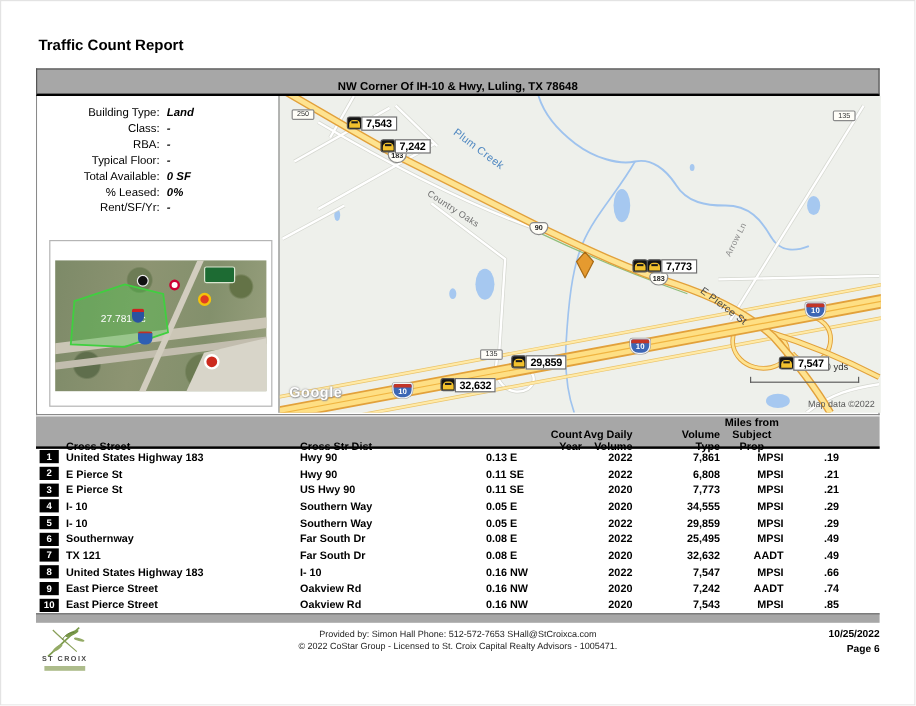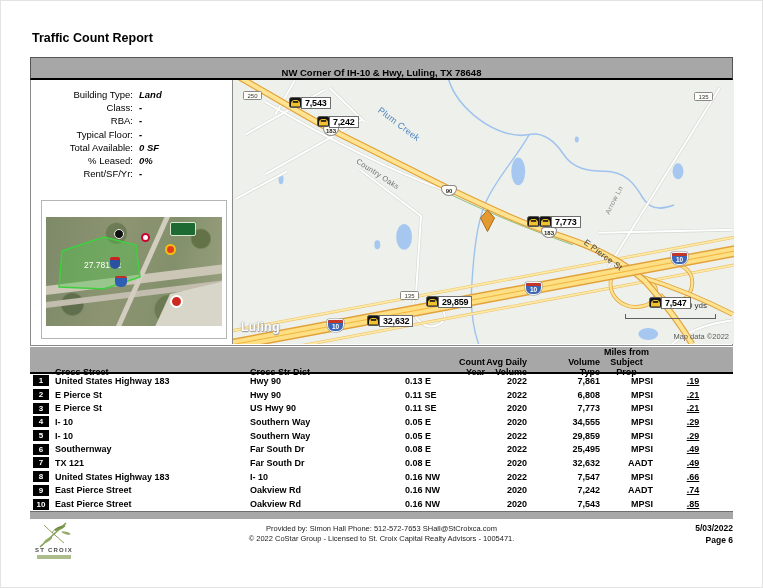--- a/index.html
+++ b/index.html
@@ -77,21 +77,21 @@
   .thead { position:absolute; left:30px; top:347px; width:703px; height:27px; background:#a7a7a7;
     border-bottom:2px solid #000; display:grid; grid-template-columns:25px 195px 155px 80px 42px 73px 53px 80px;
     align-items:end; font-size:9px; font-weight:bold; color:#000; line-height:1.12; white-space:pre-line; padding-bottom:2px; }
   .hl { text-align:left; } .hr { text-align:right; } .hc { text-align:center; }
   .trows { position:absolute; left:30px; top:374px; width:703px; }
   .trow { display:grid; grid-template-columns:25px 195px 155px 80px 42px 73px 53px 80px; height:13.7px; align-items:center;
     font-size:9px; font-weight:bold; color:#000; }
   .ncell { display:flex; align-items:center; }
   .badge { width:16px; height:11px; margin-left:3px; background:#000; color:#fff; font-size:8px; font-weight:bold;
     display:inline-flex; align-items:center; justify-content:center; }
-  .cl { text-align:left; } .cr { text-align:right; } .cc { text-align:center;text-decoration:underline; }
+  .cl { text-align:left; } .cr { text-align:right; } .cc { text-align:center; }
   .tbottom { position:absolute; left:30px; top:511px; width:703px; height:8px; background:#a7a7a7; border-top:1px solid #6e6e6e; }
 
   .footer-logo { position:absolute; left:30px; top:519px; width:48px; height:44px; }
   .flogo-text { position:absolute; left:0; top:28px; width:48px; text-align:center; font-size:6px; font-weight:bold;
     color:#4a4a4a; letter-spacing:1.2px; }
   .flogo-bar { position:absolute; left:7px; top:36px; width:34px; height:4px; background:#8aa05a; opacity:0.7; }
   .f-center { position:absolute; left:100px; right:100px; text-align:center; font-size:7.5px; color:#222; }
   .f-line1 { top:524px; } .f-line2 { top:534px; }
   .f-date { position:absolute; right:30px; top:523px; font-size:8.5px; font-weight:bold; text-align:right; }
   .f-page { position:absolute; right:30px; top:535px; font-size:8.5px; font-weight:bold; text-align:right; }
@@ -311,21 +311,21 @@
           <span class="slabel" style="left: 146px; top: 24px; transform: rotate(37deg); color: rgb(77, 134, 192); font-size: 9px;">Plum Creek</span>
           <span class="slabel" style="left: 124px; top: 76px; transform: rotate(33deg); color: rgb(111, 111, 111); font-size: 7.5px;">Country Oaks</span>
           <span class="slabel" style="left: 352px; top: 156px; transform: rotate(37deg); color: rgb(71, 71, 71); font-size: 8.5px;">E Pierce St</span>
           <span class="slabel" style="left: 374px; top: 130px; transform: rotate(-63deg); color: rgb(138, 138, 138); font-size: 7px;">Arrow Ln</span>
         </div>
 
       <svg class="subject" width="15" height="22" viewBox="0 0 15 22" style="left: 247px; top: 130px;">
         <polygon points="7.5,0 14.5,8 7.5,21.5 0.5,8" fill="#e59a2f" stroke="#a86a14" stroke-width="1"></polygon>
       </svg>
 
-      <div class="gwm">Luling</div>
+      <div class="gwm">Google</div>
       <div class="scale-label">550 yds</div>
       <div class="scalebar"></div>
       <div class="attrib">Map data ©2022</div>
     </div>
   </div>
 
   <div class="thead" id="thead"><div class="hl"></div><div class="hl">Cross Street</div><div class="hl">Cross Str Dist</div><div class="hr">Count
 Year</div><div class="hr">Avg Daily
 Volume</div><div class="hr">Volume
 Type</div><div class="hc">Miles from
@@ -461,16 +461,16 @@
       <ellipse cx="30" cy="9" rx="6" ry="1.6" fill="#7a9a4a" transform="rotate(-25 30 9)"></ellipse>
       <ellipse cx="18" cy="21" rx="5" ry="1.4" fill="#94ab66" transform="rotate(-35 18 21)"></ellipse>
       <ellipse cx="36" cy="14" rx="4.5" ry="1.2" fill="#94ab66" transform="rotate(15 36 14)"></ellipse>
       <path d="M22,14 C24,10 28,8 32,8" stroke="#667f3c" stroke-width="0.8" fill="none"></path>
     </svg>
     <div class="flogo-text">ST CROIX</div>
     <div class="flogo-bar"></div>
   </div>
   <div class="f-center f-line1">Provided by: Simon Hall    Phone: 512-572-7653    SHall@StCroixca.com</div>
   <div class="f-center f-line2">© 2022 CoStar Group - Licensed to St. Croix Capital Realty Advisors - 1005471.</div>
-  <div class="f-date">5/03/2022</div>
+  <div class="f-date">10/25/2022</div>
   <div class="f-page">Page 6</div>
 
 </div>
 
 </body></html>

